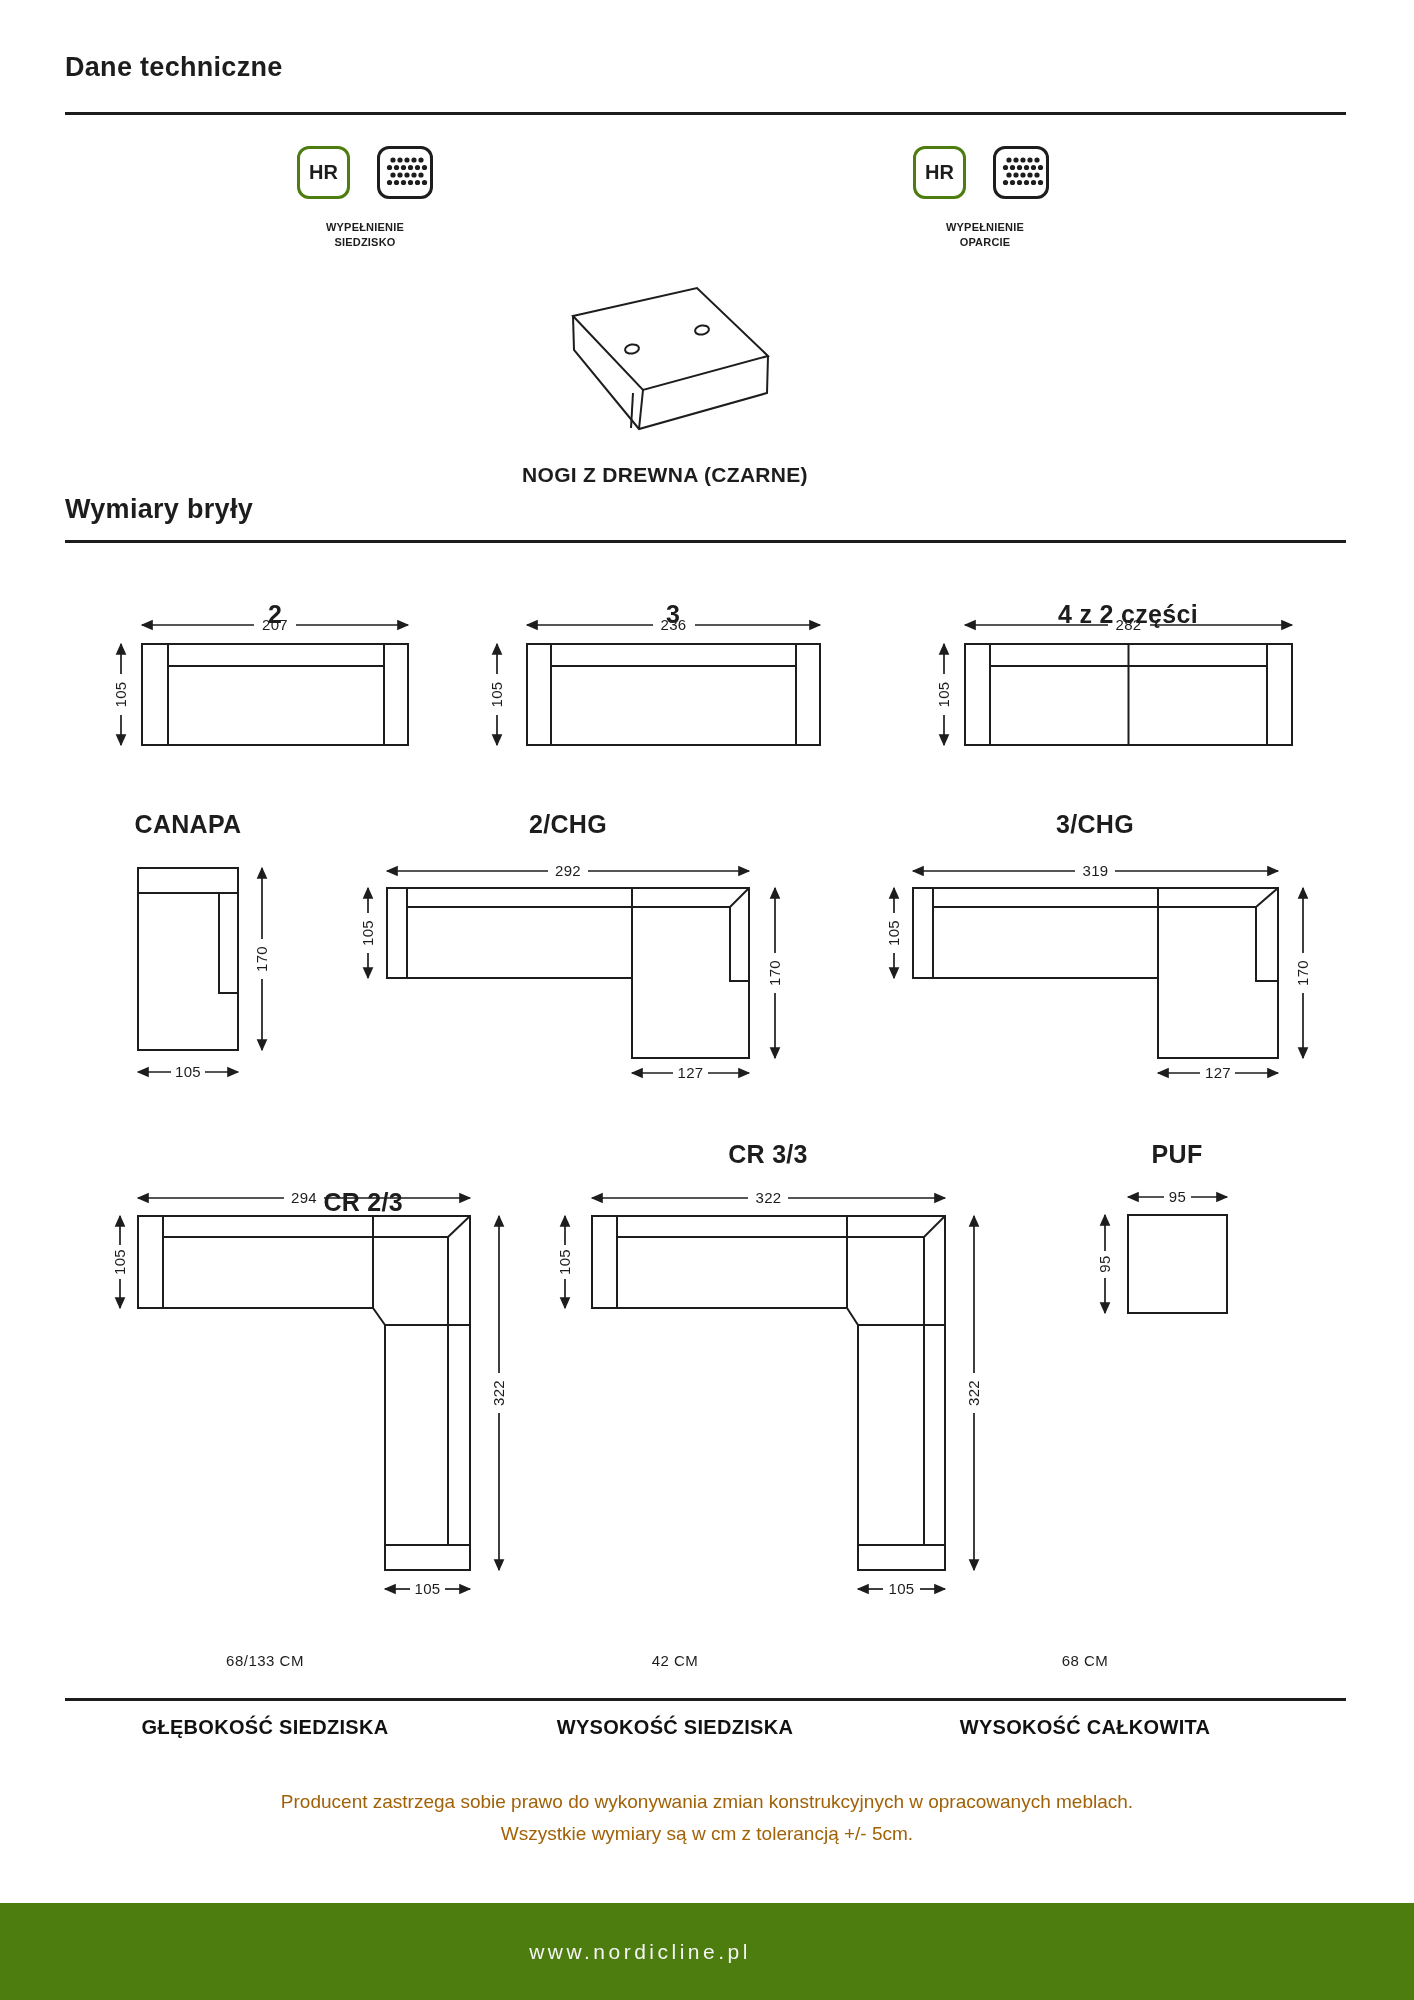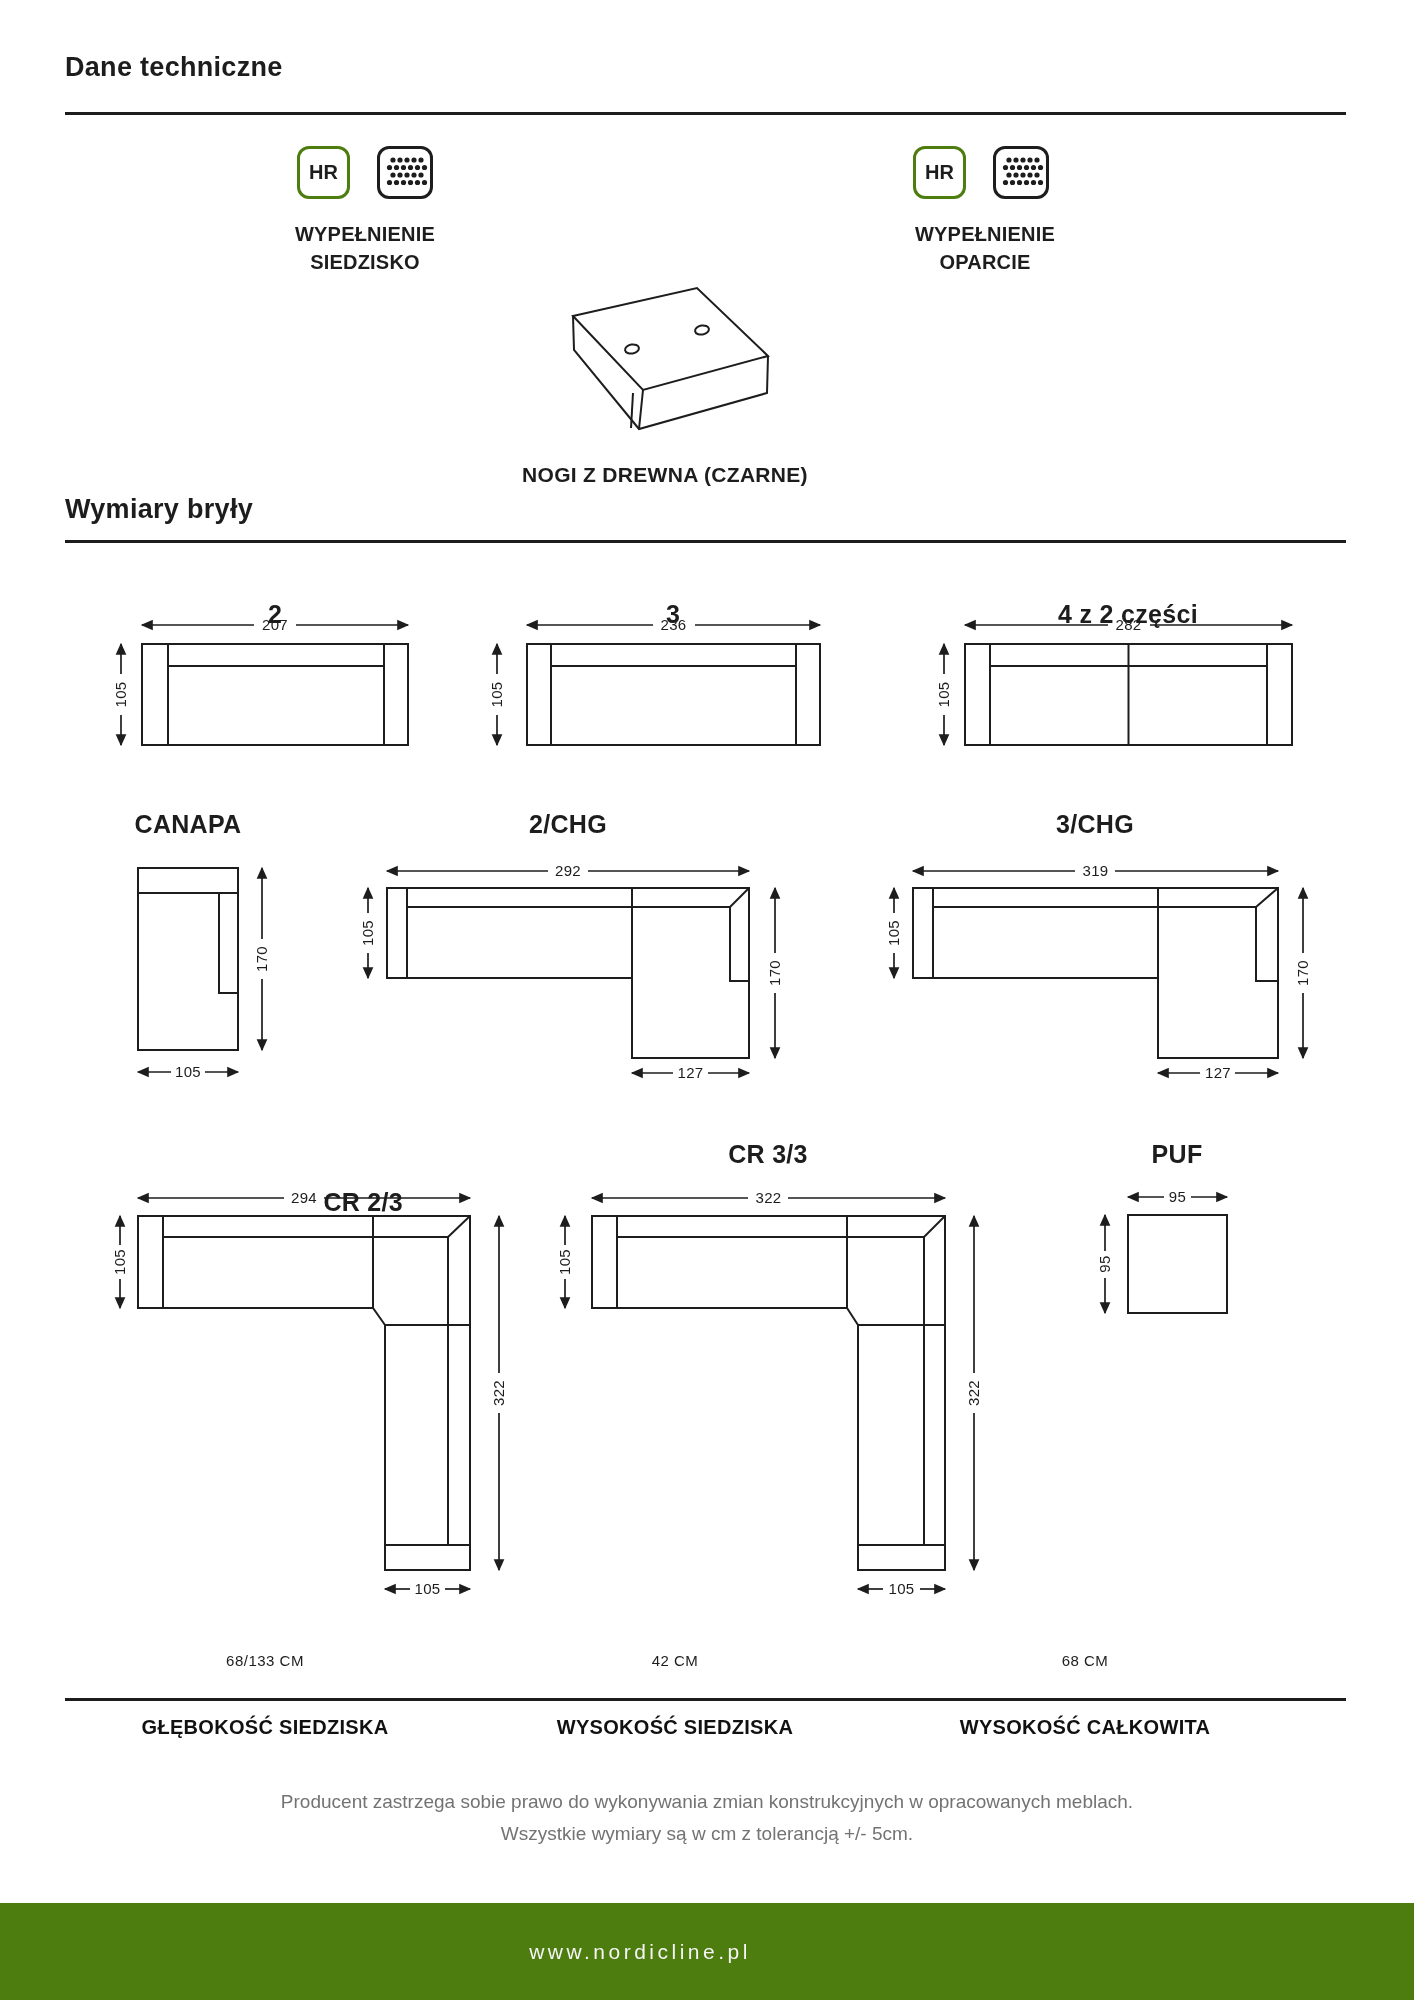--- a/index.html
+++ b/index.html
@@ -6,31 +6,31 @@
   html,body{margin:0;padding:0;background:#fff;}
   #page{position:relative;width:1414px;height:2000px;background:#fff;overflow:hidden;
         font-family:"Liberation Sans",sans-serif;color:#1d1d1d;}
   .h2{position:absolute;font-size:27px;font-weight:700;letter-spacing:.3px;}
   .rule{position:absolute;height:3px;background:#1d1d1d;}
   .iconbox{position:absolute;width:53px;height:53px;border:3px solid #4d7c0f;border-radius:12px;
            display:flex;align-items:center;justify-content:center;font-weight:700;font-size:20px;
            box-sizing:border-box;background:#fff;}
   .dotsbox{position:absolute;width:56px;height:53px;border:3px solid #1d1d1d;border-radius:12px;
            box-sizing:border-box;background:#fff;display:flex;align-items:center;justify-content:center;}
-  .icolabel{position:absolute;text-align:center;font-weight:700;font-size:20px;line-height:1.4;letter-spacing:.2px;}
+  .icolabel{position:absolute;text-align:center;font-weight:700;font-size:11px;line-height:1.4;letter-spacing:.2px;}
   .caption{position:absolute;text-align:center;font-weight:700;font-size:21px;letter-spacing:.3px;}
   .ttl{position:absolute;font-weight:700;font-size:25px;text-align:center;letter-spacing:.3px;}
   .diag{position:absolute;}
   .diag line,.diag path,.diag rect,.diag polyline,.legs line,.legs path,.legs ellipse{
        stroke:#1d1d1d;stroke-width:2;fill:none;stroke-linejoin:miter;stroke-linecap:butt;}
   .diag .dim line{stroke-width:1.7;}
   .diag text{font-family:"Liberation Sans",sans-serif;font-size:15px;fill:#1d1d1d;stroke:none;letter-spacing:.3px;}
   .specval{position:absolute;text-align:center;font-size:15px;font-weight:500;letter-spacing:.5px;}
   .speclbl{position:absolute;text-align:center;font-size:20px;font-weight:700;letter-spacing:.3px;color:#111;}
-  .disc{position:absolute;text-align:center;font-size:19px;color:#737373;line-height:1.7;}
+  .disc{position:absolute;text-align:center;font-size:19px;color:#a16207;line-height:1.7;}
   .footer{position:absolute;left:0;top:1903px;width:1414px;height:97px;background:#4d7c0f;
           display:flex;align-items:center;justify-content:center;}
   .footer span{color:#f5f5f5;font-size:21px;letter-spacing:3.5px;margin-left:-134px;font-weight:400;}
 </style>
 </head>
 <body>
 
 <svg width="0" height="0" style="position:absolute" aria-hidden="true">
   <defs>
     <marker id="arw" viewBox="0 0 10 10" refX="8.5" refY="5" markerWidth="7.5" markerHeight="7.5" orient="auto-start-reverse">

